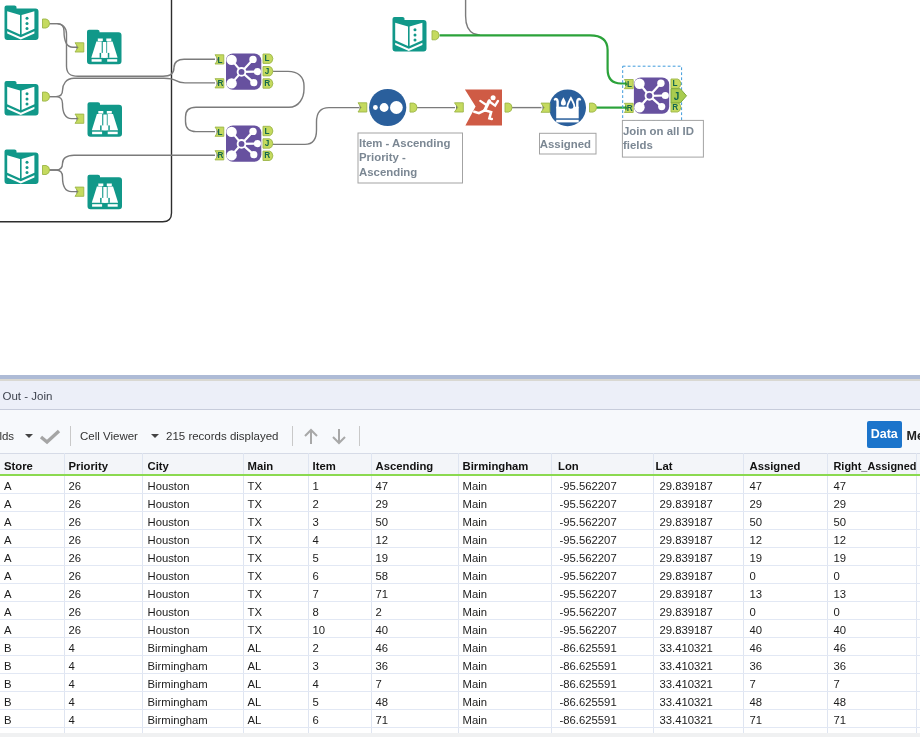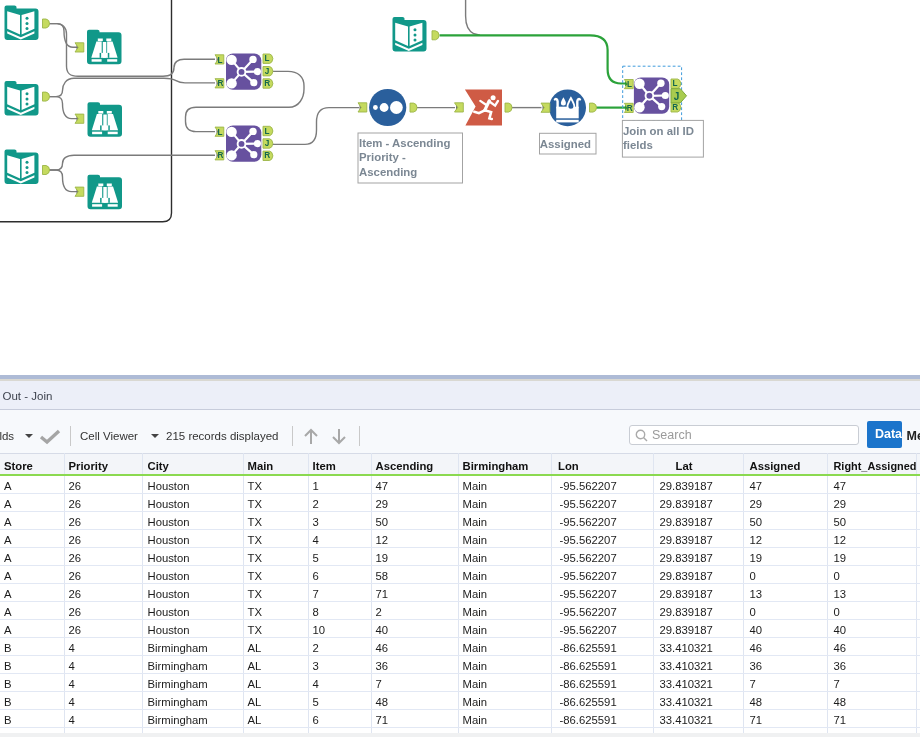--- a/index.html
+++ b/index.html
@@ -244,28 +244,21 @@
     </svg>
   <span class="tbtext" style="left:166px;text-align:right;">215 records displayed</span>
   <div class="vsep" style="left:292px;"></div>
   <svg style="position:absolute;left:302px;top:18px" width="18" height="17">
       <path d="M9,16 L9,2 M3,8 L9,2 L15,8" fill="none" stroke="#a8a8a8" stroke-width="2"></path>
     </svg>
   <svg style="position:absolute;left:330px;top:18px" width="18" height="17">
       <path d="M9,1 L9,15 M3,9 L9,15 L15,9" fill="none" stroke="#a8a8a8" stroke-width="2"></path>
     </svg>
   <div class="vsep" style="left:359px;"></div>
-  <div style="position:absolute;left:629px;top:15px;width:228px;height:18px;border:1px solid #c9cdd4;border-radius:3px;background:#fff;">
-    <svg style="position:absolute;left:5px;top:3px" width="13" height="13">
-        <circle cx="5.5" cy="5.5" r="4.2" fill="none" stroke="#aaa" stroke-width="1.4"></circle>
-        <path d="M8.5,8.5 L12,12" stroke="#aaa" stroke-width="1.4"></path>
-      </svg>
-    <span style="position:absolute;left:22px;top:2px;font-size:12.5px;color:#9b9b9b;">Search</span>
-  </div>
-  <div style="position:absolute;left:866.5px;top:10.5px;width:35.5px;height:27px;background:#1b74cb;border-radius:2px;color:#fff;font-weight:bold;font-size:12.5px;text-align:right;line-height:27px;">Data</div>
+  <div style="position:absolute;left:866.5px;top:10.5px;width:35.5px;height:27px;background:#1b74cb;border-radius:2px;color:#fff;font-weight:bold;font-size:12.5px;text-align:center;line-height:27px;">Data</div>
   <span class="tbtext" style="left:906.5px;top:19px;font-weight:bold;color:#222;font-size:12.5px;">Me</span>
 </div>
 
 <div id="grid">
 <table>
 <colgroup>
 <col style="width:64px">
         <col style="width:78px">
         <col style="width:101px">
         <col style="width:65px">
@@ -281,21 +274,21 @@
 <thead>
 <tr>
           <th>Store</th>
           <th>Priority</th>
           <th style="padding-left:5px">City</th>
           <th>Main</th>
           <th>Item</th>
           <th>Ascending</th>
           <th>Birmingham</th>
           <th style="padding-left:6.5px">Lon</th>
-          <th style="padding-left:22px">Lat</th>
+          <th style="padding-left:2px">Lat</th>
           <th style="padding-left:6px">Assigned</th>
           <th style="padding-left:6px;font-size:10.9px">Right_Assigned</th>
           <th></th>
         </tr>
 </thead>
 <tbody>
 <tr>
           <td>A</td>
           <td>26</td>
           <td style="padding-left:5px">Houston</td>

